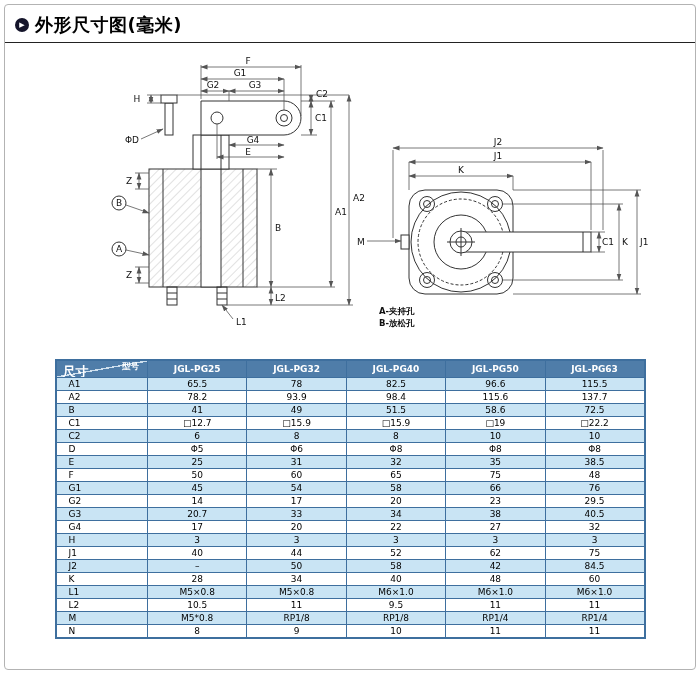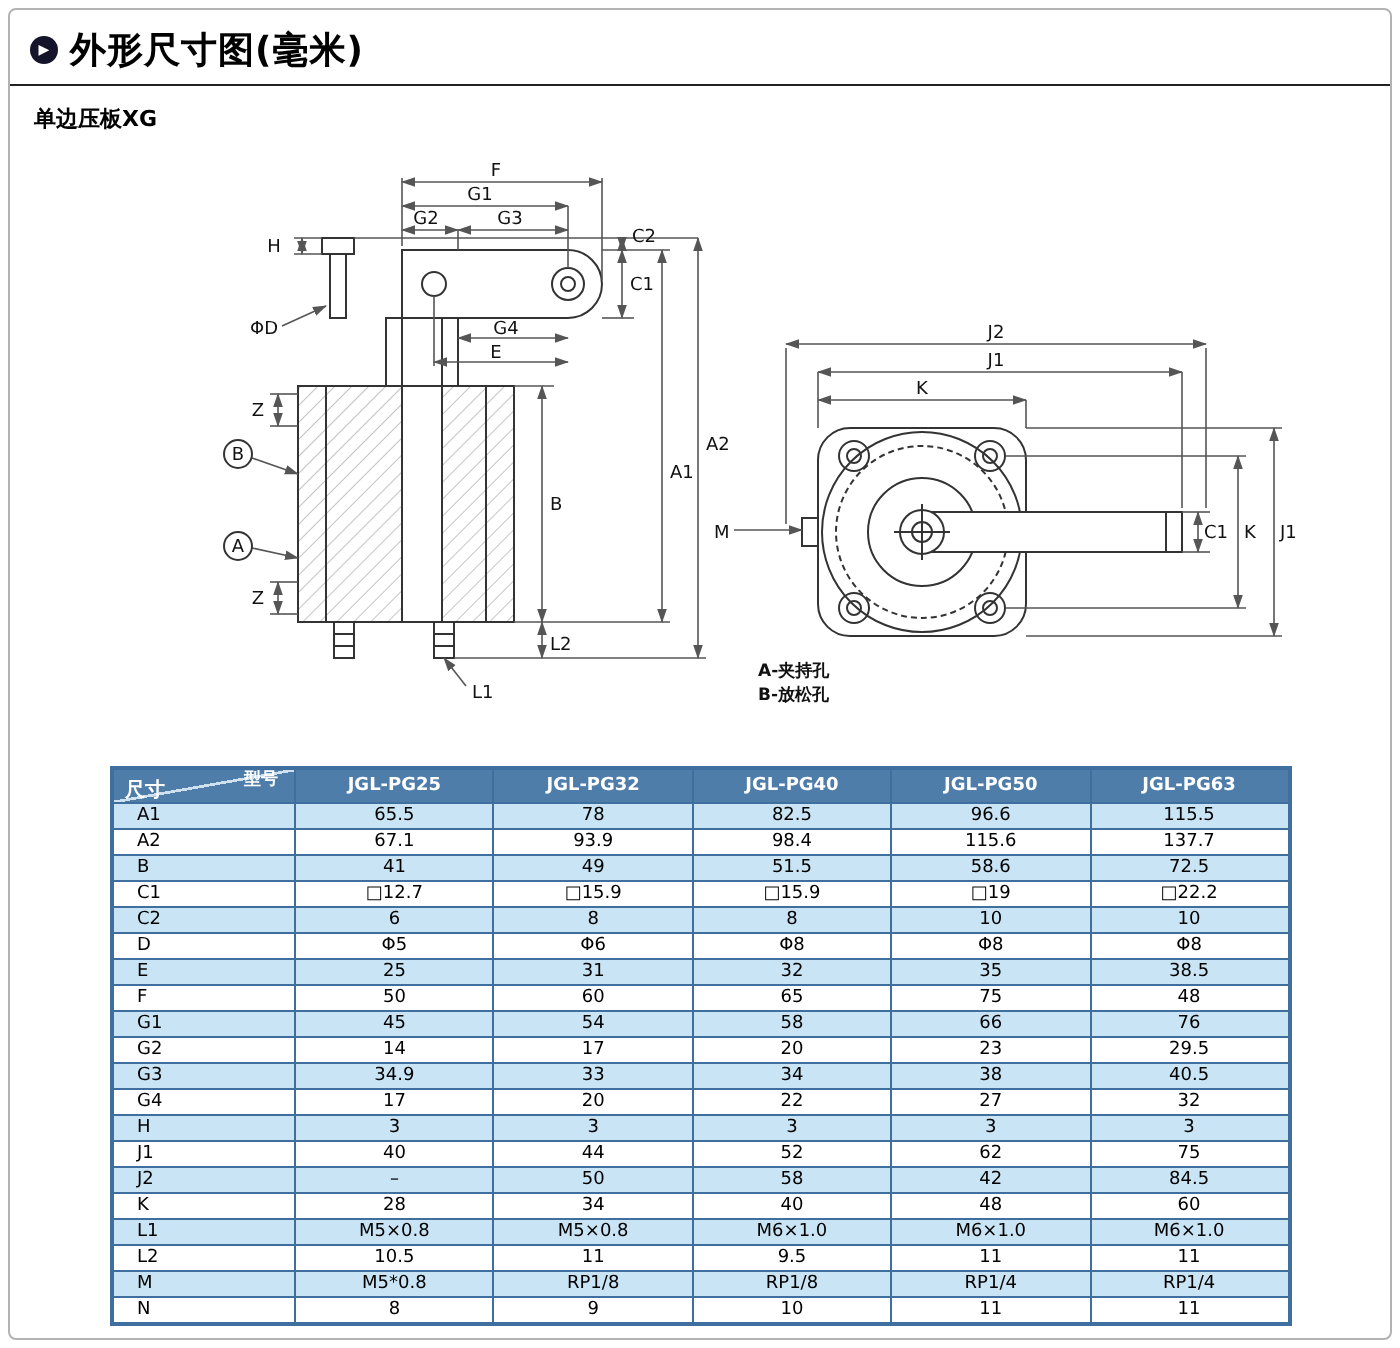--- a/index.html
+++ b/index.html
@@ -24,34 +24,33 @@
     padding:0 2px; height:12px; line-height:12px; white-space:nowrap; overflow:hidden; }
   .spec thead th { background:#4f7da9; color:#fff; font-weight:bold; height:16px; line-height:16px; }
   .spec td.dcol { text-align:left; padding-left:12px; }
   .spec tr.alt td { background:#c9e4f4; }
   .spec tr:not(.alt) td { background:#ffffff; }
   th.corner { position:relative; padding:0; background:#4f7da9; }
   th.corner i.diag { position:absolute; left:0; top:0; width:100%; height:100%;
     background:linear-gradient(to bottom right, transparent calc(50% - .7px),
       #cfe0ee calc(50% - .7px), #cfe0ee calc(50% + .7px), transparent calc(50% + .7px)); }
   th.corner .ct { position:absolute; top:1px; right:8px; font-size:8.5px; line-height:8.5px; }
-  th.corner .cb { position:absolute; bottom:1px; left:6px; font-size:10px; line-height:8.5px; }
+  th.corner .cb { position:absolute; bottom:1px; left:6px; font-size:13px; line-height:8.5px; }
   col.c0 { width:92px; }
 </style>
 </head>
 <body>
 
 <div class="page">
 
   <div class="hdr">
     <span class="icon-dot">▶</span>
     <span class="title">外形尺寸图(毫米)</span>
   </div>
 
-  <div class="subtitle">单边压板XG</div>
 
   <div class="drawings">
 
     <svg class="fv" width="265" height="300" viewBox="0 0 265 300">
       <defs>
         <marker id="ar" markerWidth="8" markerHeight="8" refX="6.5" refY="3" orient="auto-start-reverse" markerUnits="userSpaceOnUse">
           <path d="M0,0.6 L7,3 L0,5.4 Z" fill="#555"></path>
         </marker>
         <pattern id="hatch" width="6" height="6" patternUnits="userSpaceOnUse" patternTransform="rotate(45)">
           <line x1="0" y1="0" x2="0" y2="6" stroke="#b5b5b5" stroke-width="0.8"></line>
@@ -236,21 +235,21 @@
         <tr class="alt">
           <td class="dcol">A1</td>
           <td>65.5</td>
           <td>78</td>
           <td>82.5</td>
           <td>96.6</td>
           <td>115.5</td>
         </tr>
         <tr>
           <td class="dcol">A2</td>
-          <td>67.1</td>
+          <td>78.2</td>
           <td>93.9</td>
           <td>98.4</td>
           <td>115.6</td>
           <td>137.7</td>
         </tr>
         <tr class="alt">
           <td class="dcol">B</td>
           <td>41</td>
           <td>49</td>
           <td>51.5</td>
@@ -308,21 +307,21 @@
         <tr>
           <td class="dcol">G2</td>
           <td>14</td>
           <td>17</td>
           <td>20</td>
           <td>23</td>
           <td>29.5</td>
         </tr>
         <tr class="alt">
           <td class="dcol">G3</td>
-          <td>34.9</td>
+          <td>20.7</td>
           <td>33</td>
           <td>34</td>
           <td>38</td>
           <td>40.5</td>
         </tr>
         <tr>
           <td class="dcol">G4</td>
           <td>17</td>
           <td>20</td>
           <td>22</td>

